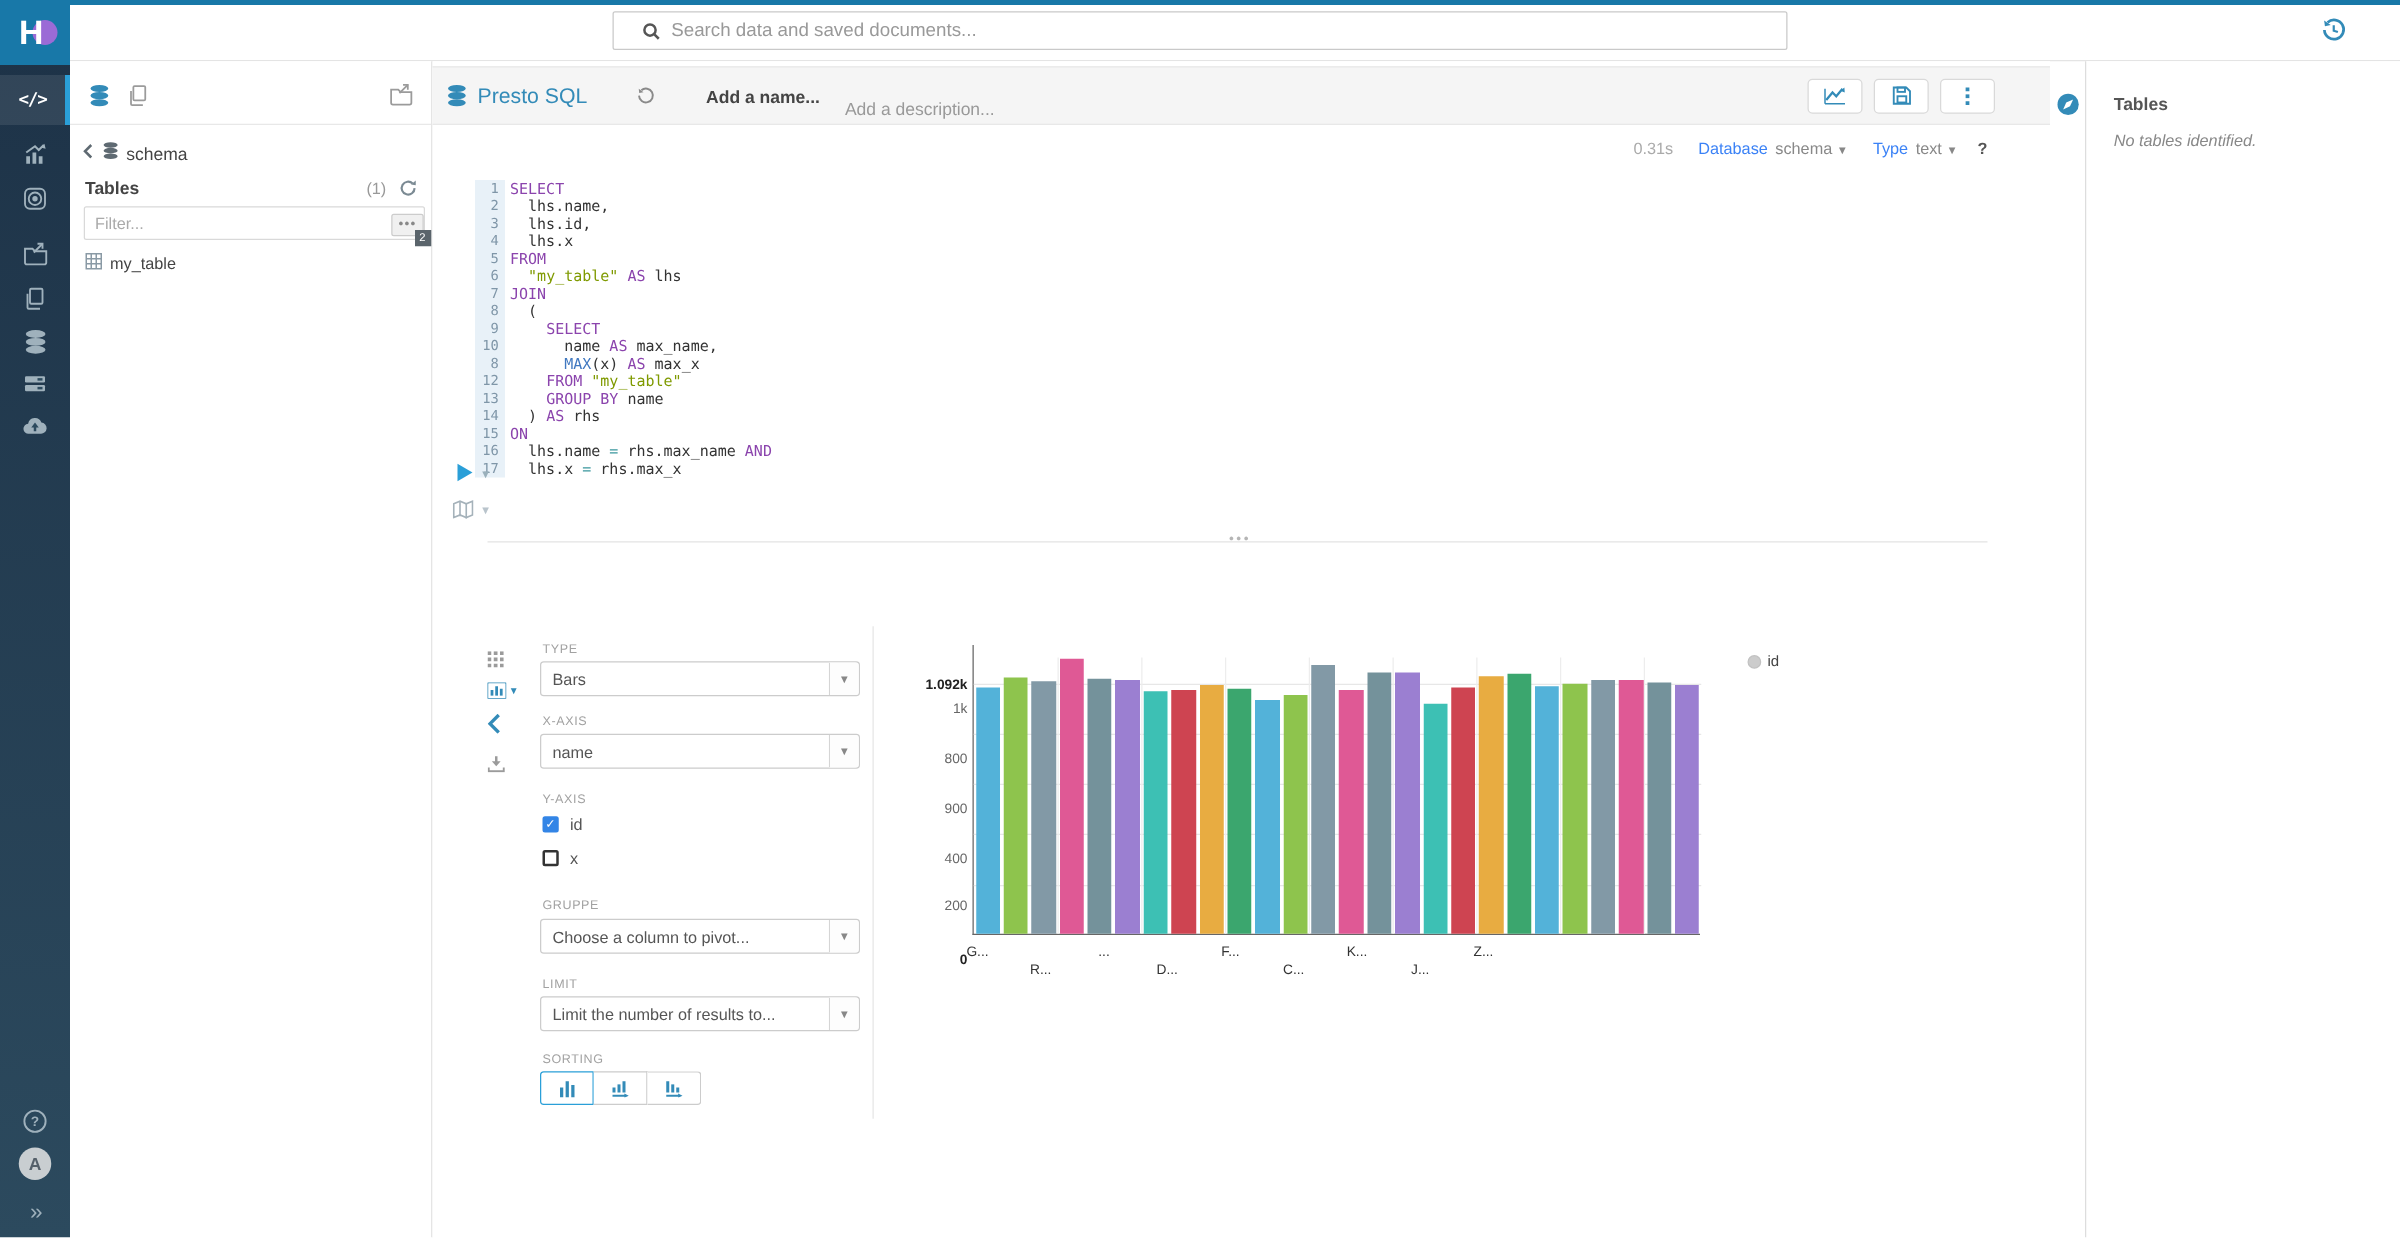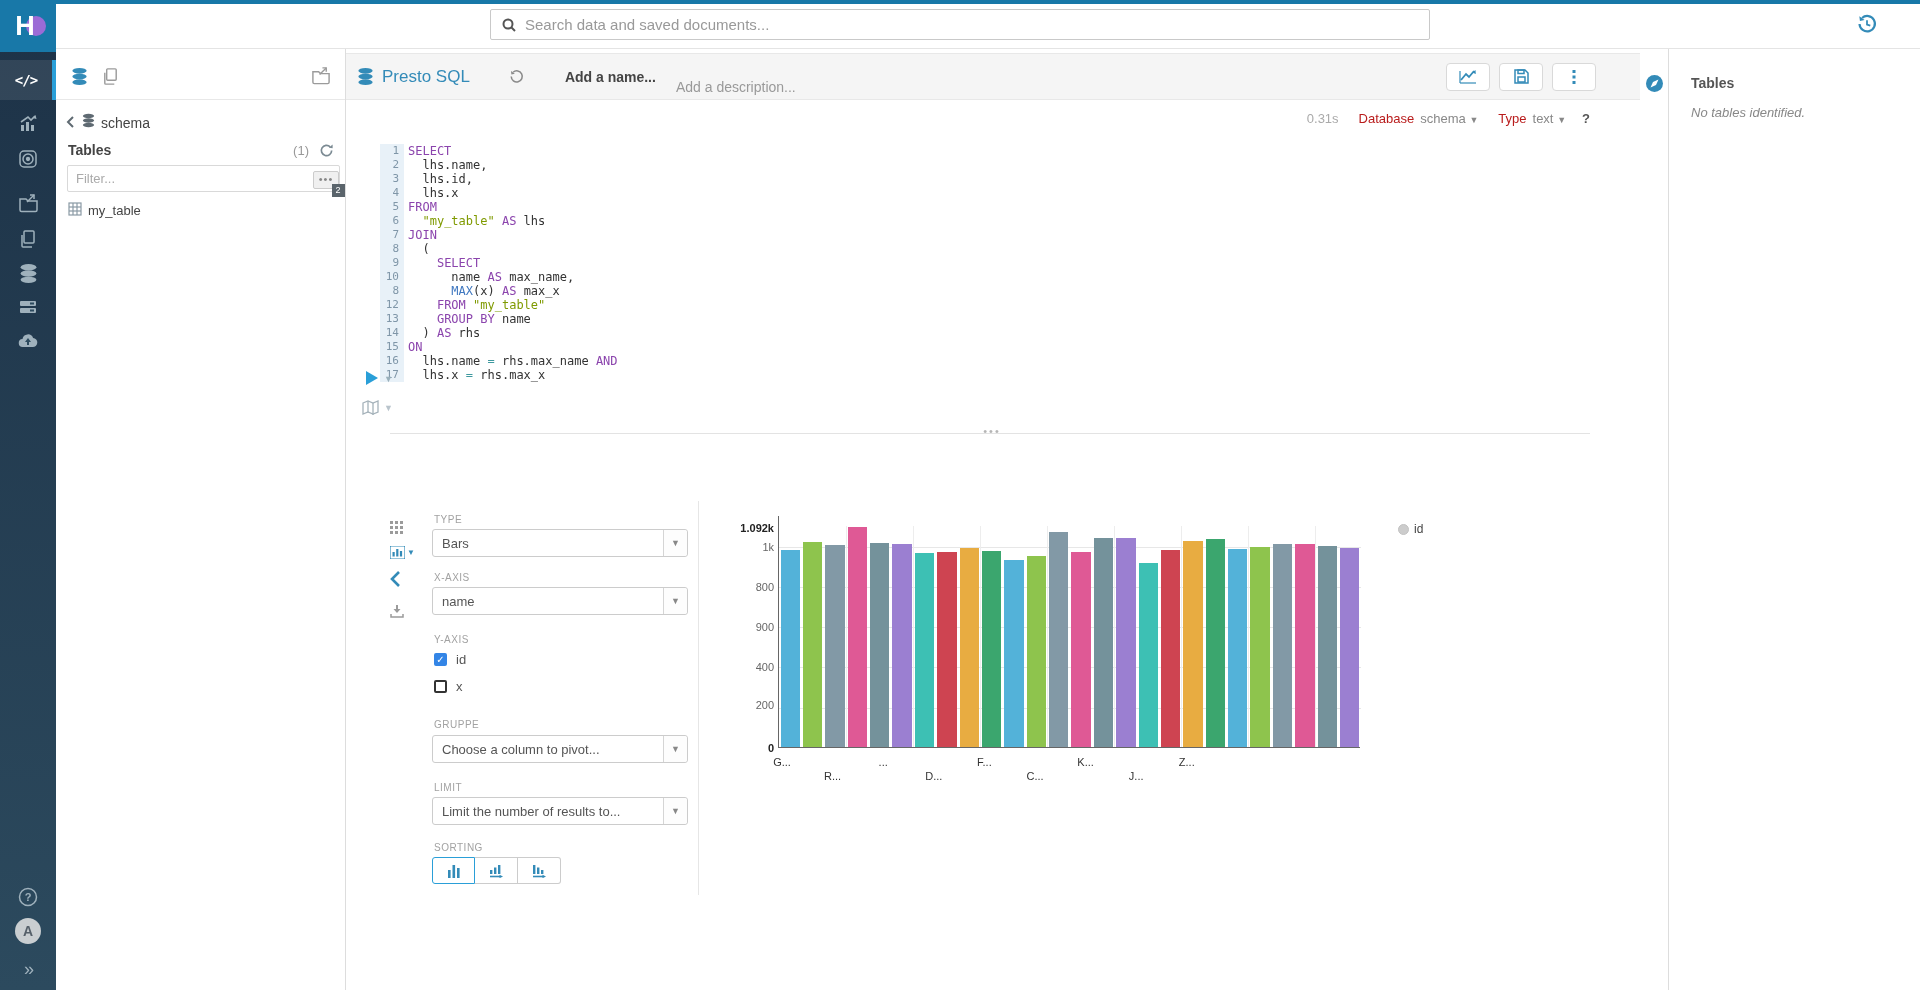--- a/index.html
+++ b/index.html
@@ -3,21 +3,21 @@
 <meta charset="utf-8">
 <style>
   * { box-sizing: border-box; margin: 0; padding: 0; }
   html,body { width:1920px; height:990px; overflow:hidden; background:#fff;
     font-family:"Liberation Sans", sans-serif; }
   #root { position:relative; width:1920px; height:990px; }
 
   
   .top-strip { position:absolute; left:0; top:0; width:1920px; height:4px; background:#1878a8; z-index:5; }
   .topbar { position:absolute; left:56px; top:0; width:1864px; height:49px; background:#fff; border-bottom:1px solid #e4e4e4; }
-  .search-box { position:absolute; left:434px; top:9px; width:940px; height:31px; border:1px solid #c9c9c9; border-radius:2px; background:#fff; display:flex; align-items:center; padding:0 10px; }
+  .search-box { position:absolute; left:434px; top:9px; width:940px; height:31px; border:1px solid #c9c9c9; border-radius:2px; background:#fff; display:flex; align-items:center; padding:0 22px; }
   .search-box input { border:none; outline:none; flex:1; font-size:15px; color:#444; margin-left:8px; font-family:"Liberation Sans",sans-serif; }
   .search-box input::placeholder { color:#999; }
   .topbar-history { position:absolute; right:42px; top:13px; width:22px; height:22px; color:#338bb8; cursor:pointer; }
 
   
   .sidebar { position:absolute; left:0; top:0; width:56px; height:990px; background:linear-gradient(180deg,#1d3247 0%, #2c4a5e 100%); z-index:6; }
   .logo { width:56px; height:52px; background:#1878a8; position:relative; display:flex; align-items:center; justify-content:center; }
   .logo .pc { position:absolute; width:20px; height:20px; border-radius:50%; background:#9b6bd6; left:26px; top:16px; }
   .logo .h { position:relative; color:#fff; font-weight:bold; font-size:27px; line-height:1; left:-3px; }
   .nav-item { position:absolute; left:0; width:56px; height:38px; display:flex; align-items:center; justify-content:center; color:#9fb1bc; cursor:pointer; }
@@ -57,21 +57,21 @@
   .snippet-header { position:absolute; left:0; top:4px; width:1294px; height:47px; background:#f5f5f5; border-top:1px solid #e8e8e8; border-bottom:1px solid #e8e8e8; display:flex; align-items:center; padding:0 10px; }
   .snippet-title { color:#338bb8; font-size:17px; margin-left:7px; }
   .snip-history { color:#8a8a8a; margin-left:38px; cursor:pointer; display:inline-flex; }
   .add-name { font-size:14px; font-weight:bold; color:#444; margin-left:40px; cursor:text; }
   .add-desc { font-size:14px; color:#999; margin-left:20px; cursor:text;margin-top:20px; }
   .hdr-spacer { flex:1; }
   .hdr-btn { width:44px; height:28px; background:#fff; border:1px solid #d9d9d9; border-radius:4px; display:inline-flex; align-items:center; justify-content:center; color:#338bb8; cursor:pointer; margin-left:9px; }
   .hdr-btns { margin-right:34px; display:flex; }
   .status-row { position:absolute; top:62px; right:50px; display:flex; align-items:center; font-size:13px; gap:6px; }
   .status-time { color:#aaa; margin-right:14px; }
-  .status-key { color:#b91c1c; }
+  .status-key { color:#3b82f6; }
   .status-val { color:#888; cursor:pointer; }
   .caret-sm { font-size:9px; color:#888; }
   .status-help { color:#555; font-weight:bold; margin-left:10px; cursor:pointer; }
 
   
   .editor { position:absolute; left:34px; top:95px; width:1210px; height:250px; cursor:text; }
   .gutter { position:absolute; left:0; top:0; width:24px; background:#e8f1f8; }
   .gutter-num { height:14px; line-height:14px; font-size:11px; color:#7f96a8; text-align:right; padding-right:5px; font-family:"DejaVu Sans Mono",monospace; }
   .code { position:absolute; left:28px; top:0; }
   .code-line { height:14px; line-height:14px; font-size:12px; font-family:"DejaVu Sans Mono",monospace; white-space:pre; }
@@ -110,21 +110,21 @@
   .sort-group { position:absolute; left:0; display:flex; }
   .sort-btn { width:43px; height:27px; background:#fff; border:1px solid #ccc; border-left:none; display:flex; align-items:center; justify-content:center; cursor:pointer; color:#338bb8; }
   .sort-btn:first-child { border-left:1px solid #ccc; border-radius:3px 0 0 3px; }
   .sort-btn:last-child { border-radius:0 3px 3px 0; }
   .sort-btn.active { border:1px solid #2a9fd8; }
 
   .v-divider { position:absolute; left:352px; top:0; width:1px; height:394px; background:#e6e6e6; }
 
   
   .chart { position:absolute; left:384px; top:15px; width:700px; height:290px; }
-  .ytick { position:absolute; width:44px; text-align:right; font-size:11px; color:#666; height:14px; line-height:14px; }
+  .ytick { position:absolute; width:44px; text-align:right; font-size:11px; color:#666; height:14px; line-height:14px;margin-top:20px; }
   .ytick.bold { color:#222; font-weight:bold; }
   .chart-plot { position:absolute; left:48px; top:0; width:582px; height:232px; border-left:1px solid #666; border-bottom:1px solid #666; }
   .hgrid { position:absolute; left:0; width:582px; height:1px; background:#e7e7e7; }
   .vgrid { position:absolute; top:10px; bottom:0; width:1px; background:#ededed; }
   .bar { position:absolute; bottom:0; width:19.4px; }
   .chart-xlabels { position:absolute; left:48px; top:240px; width:582px; height:32px; }
   .xtick { position:absolute; width:44px; text-align:center; font-size:11px; color:#333; }
   .legend { position:absolute; left:668px; top:6px; display:flex; align-items:center; gap:5px; }
   .legend-dot { width:11px; height:11px; border-radius:50%; background:#ccc; border:1px solid #c2c2c2; }
   .legend-label { font-size:12px; color:#444; }

